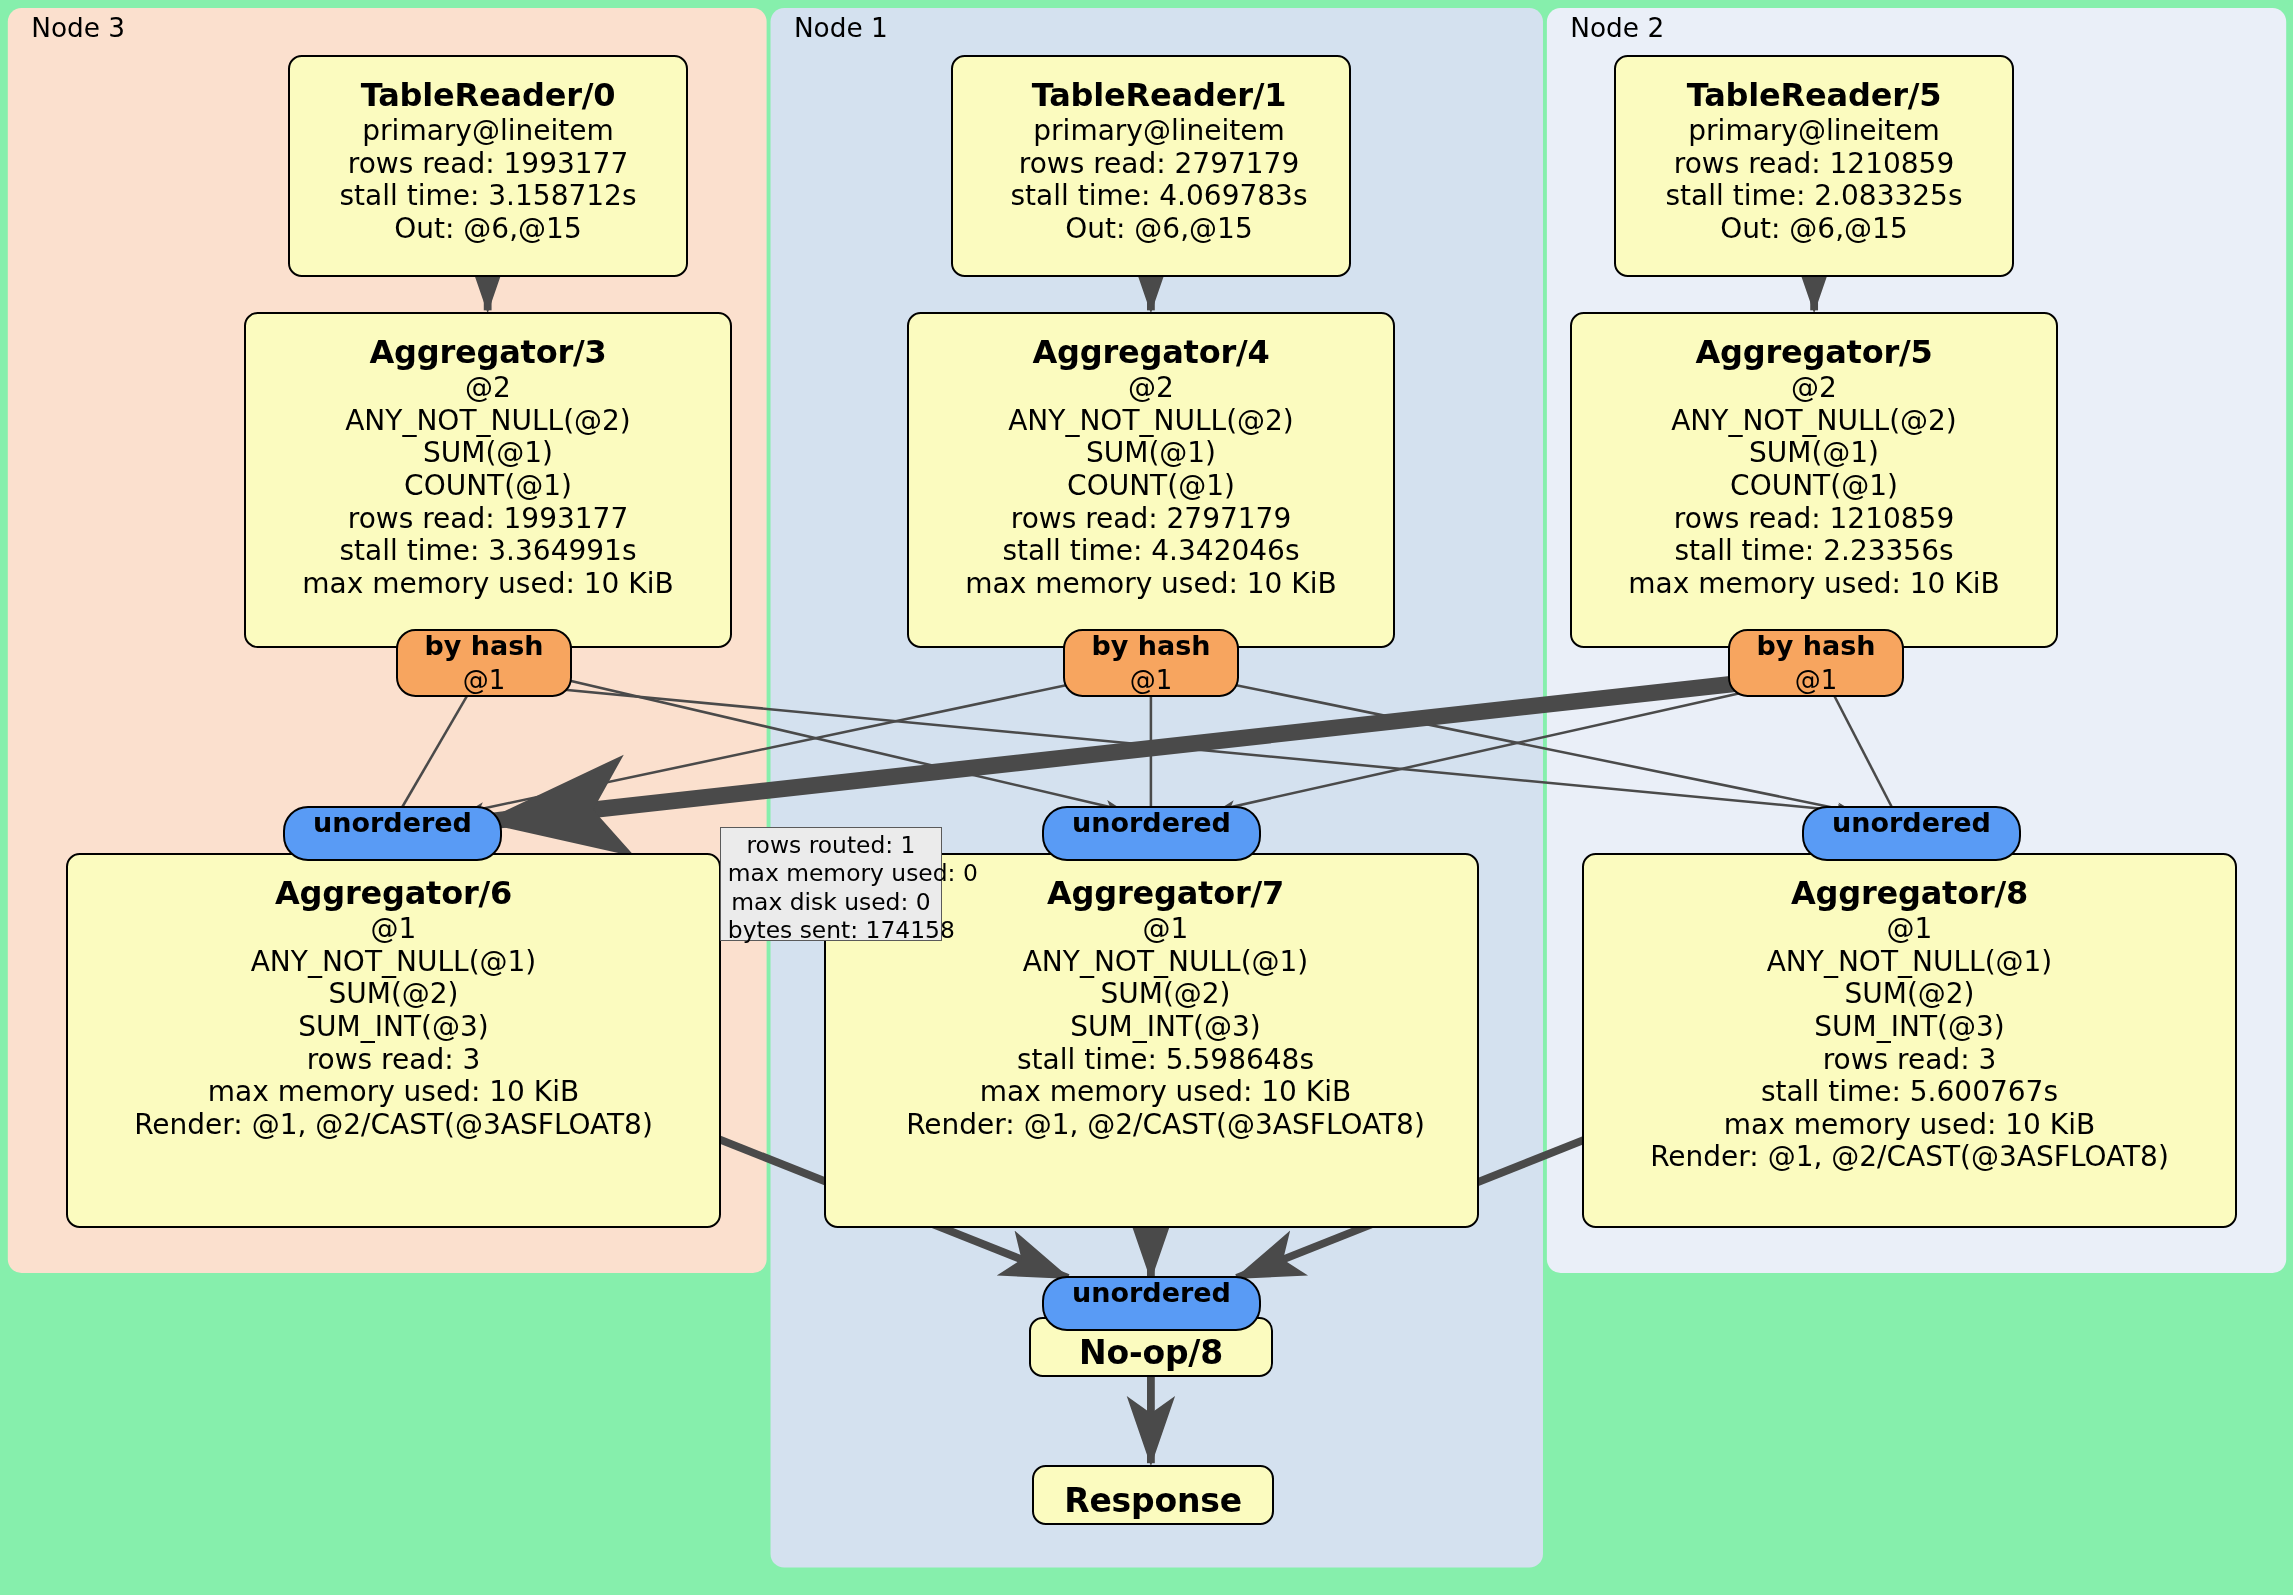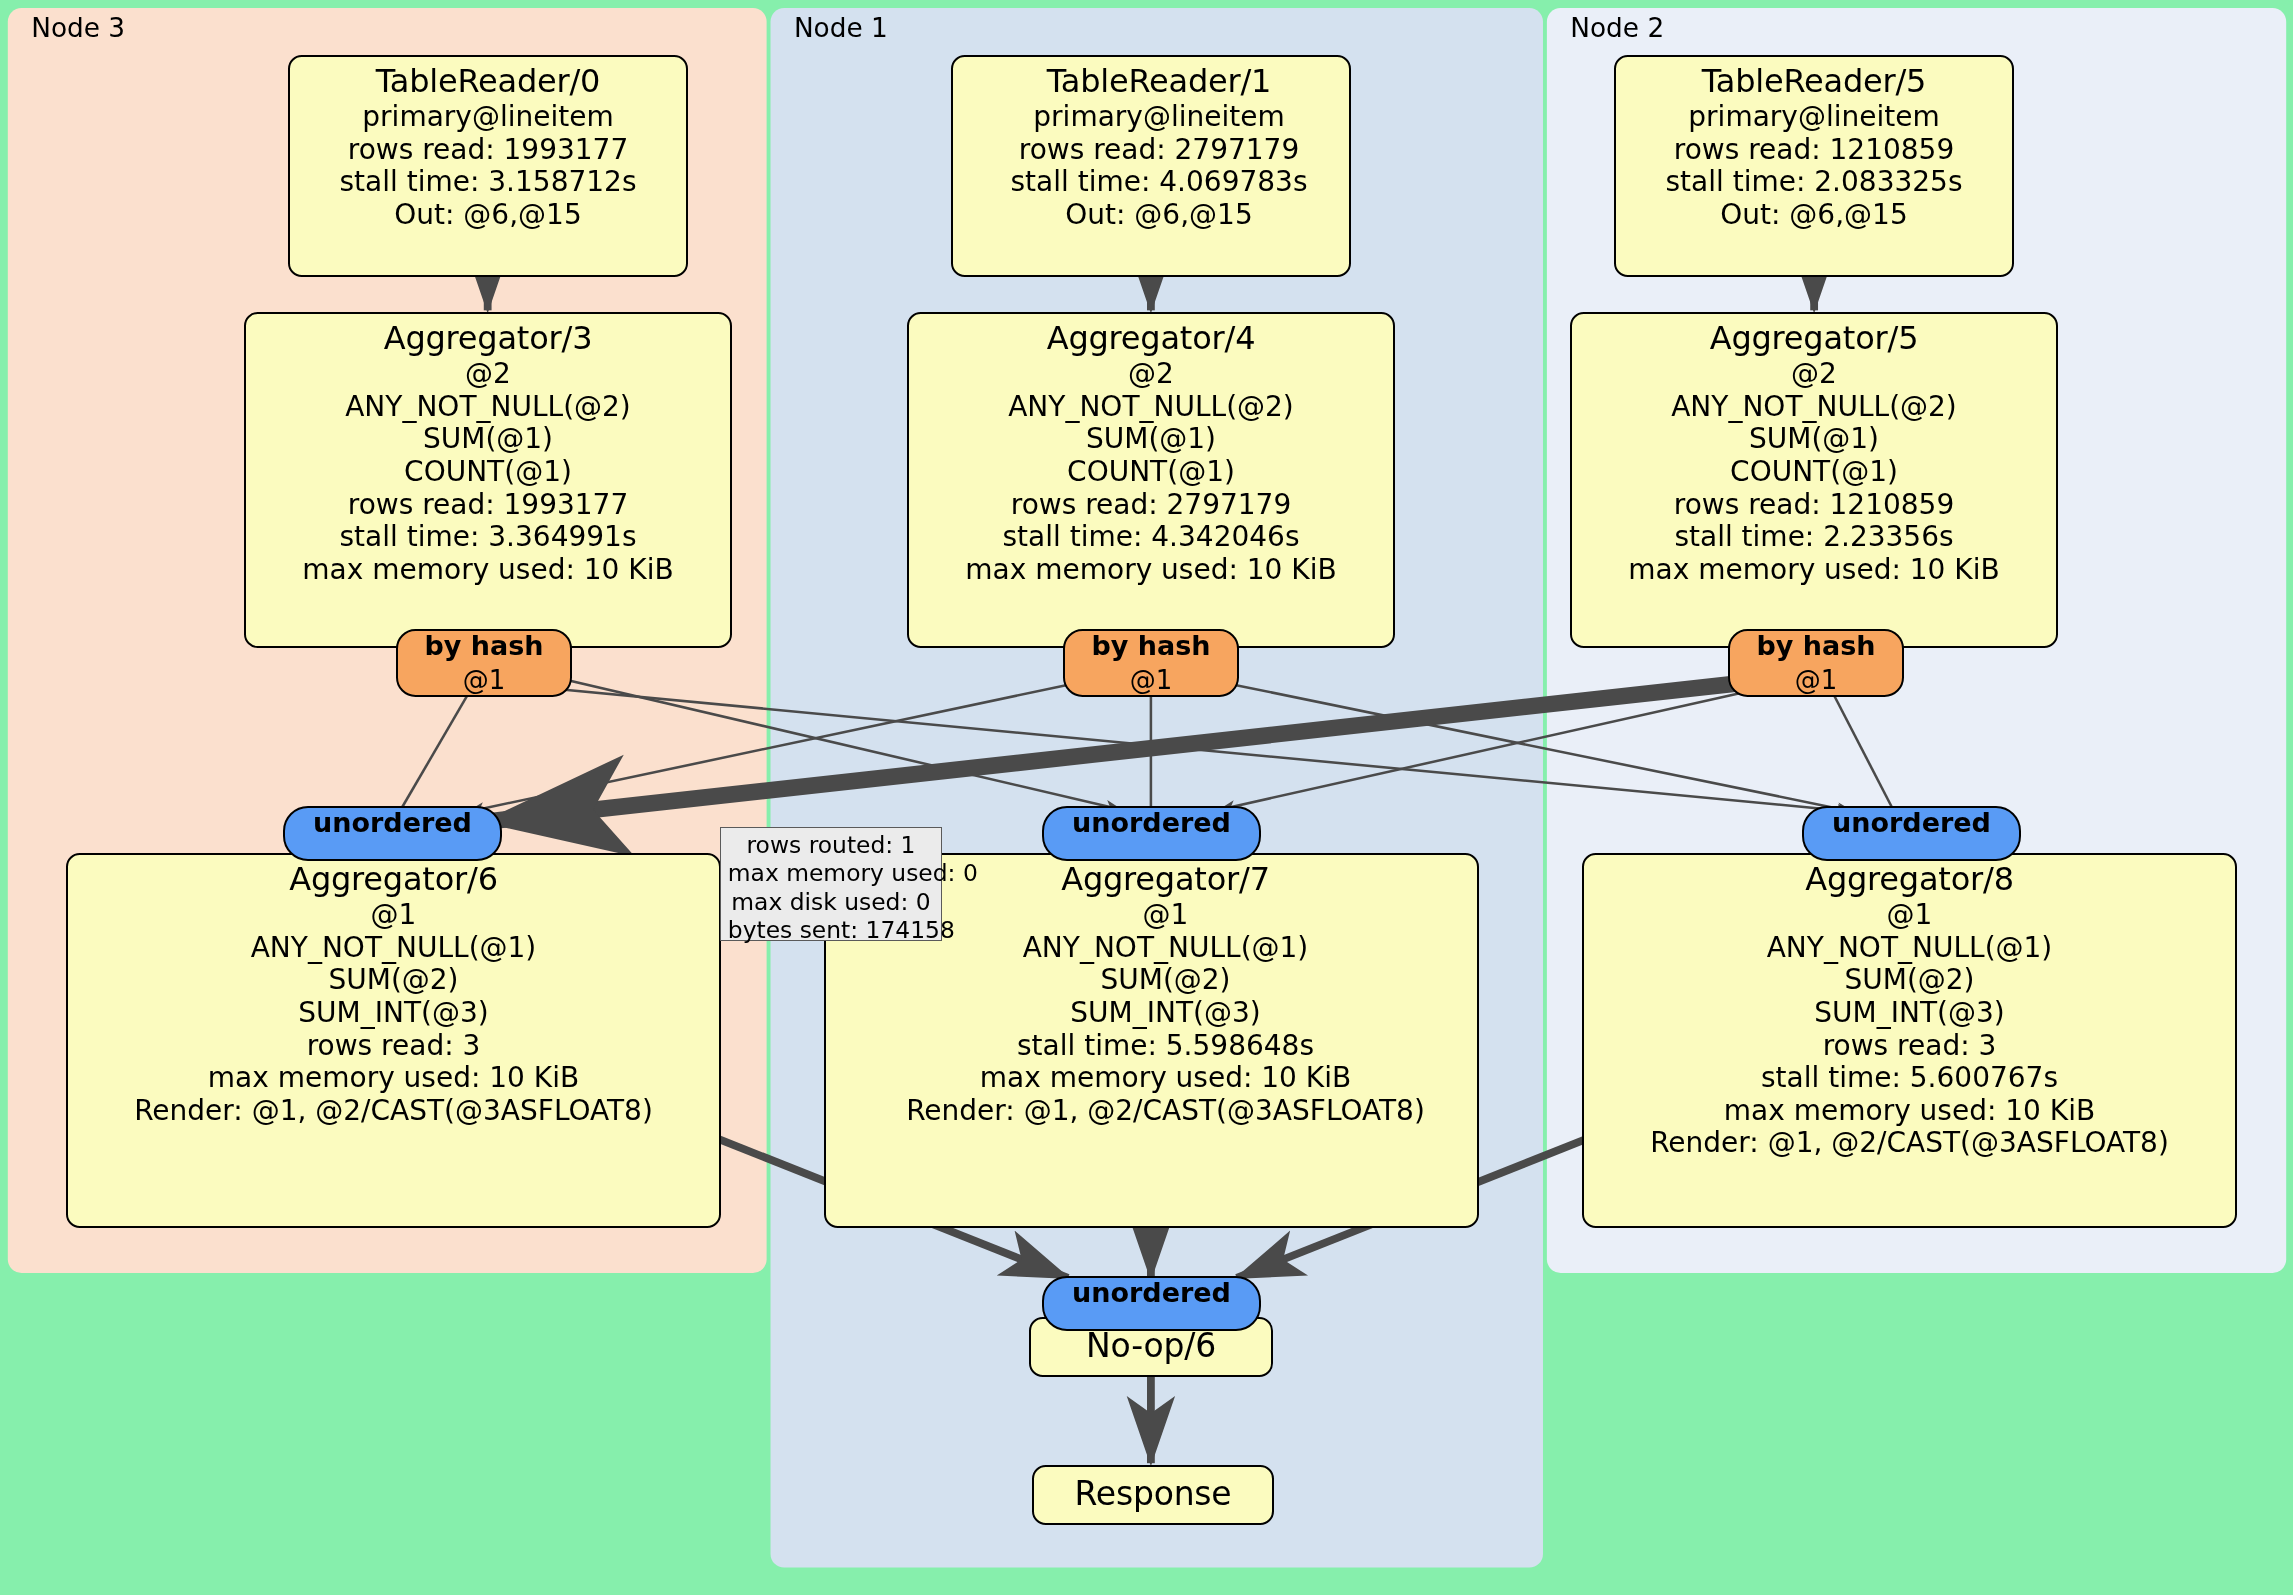--- a/index.html
+++ b/index.html
@@ -39,25 +39,26 @@
     background: #fbfbbf;
     border: 2.4px solid #000000;
     border-radius: 13.7px;
     text-align: center;
     color: #000000;
     line-height: 1.165;
     padding-top: 5.9px;
     z-index: 5;
   }
   .node-title {
-    font-weight: normal;
+    font-weight: bold;
     font-size: 32px;
     letter-spacing: -0.2px;
     display: block;
     padding-bottom: 1px;
+    margin-top: 14px;
   }
   .node-line {
     font-size: 28px;
     display: block;
     white-space: nowrap;
   }
   .node-simple {
     display: flex;
     align-items: center;
     justify-content: center;
@@ -288,21 +289,21 @@
     <span class="stat-line">max memory used: 0</span>
     <span class="stat-line">max disk used: 0</span>
     <span class="stat-line">bytes sent: 174158</span>
   </div>
 
   <div class="pill pill-unordered" style="left:1042px; top:1276px; width:219px; height:55px;">
     <span class="pill-title">unordered</span>
   </div>
 
   <div class="node-box node-simple" style="left:1029px; top:1317px; width:244px; height:60px;">
-    <span class="node-title">No-op/6</span>
+    <span class="node-title">No-op/8</span>
   </div>
 
   <div class="node-box node-simple" style="left:1032px; top:1465px; width:242px; height:60px;">
     <span class="node-title">Response</span>
   </div>
 
 </div>
 
 
 </body></html>

